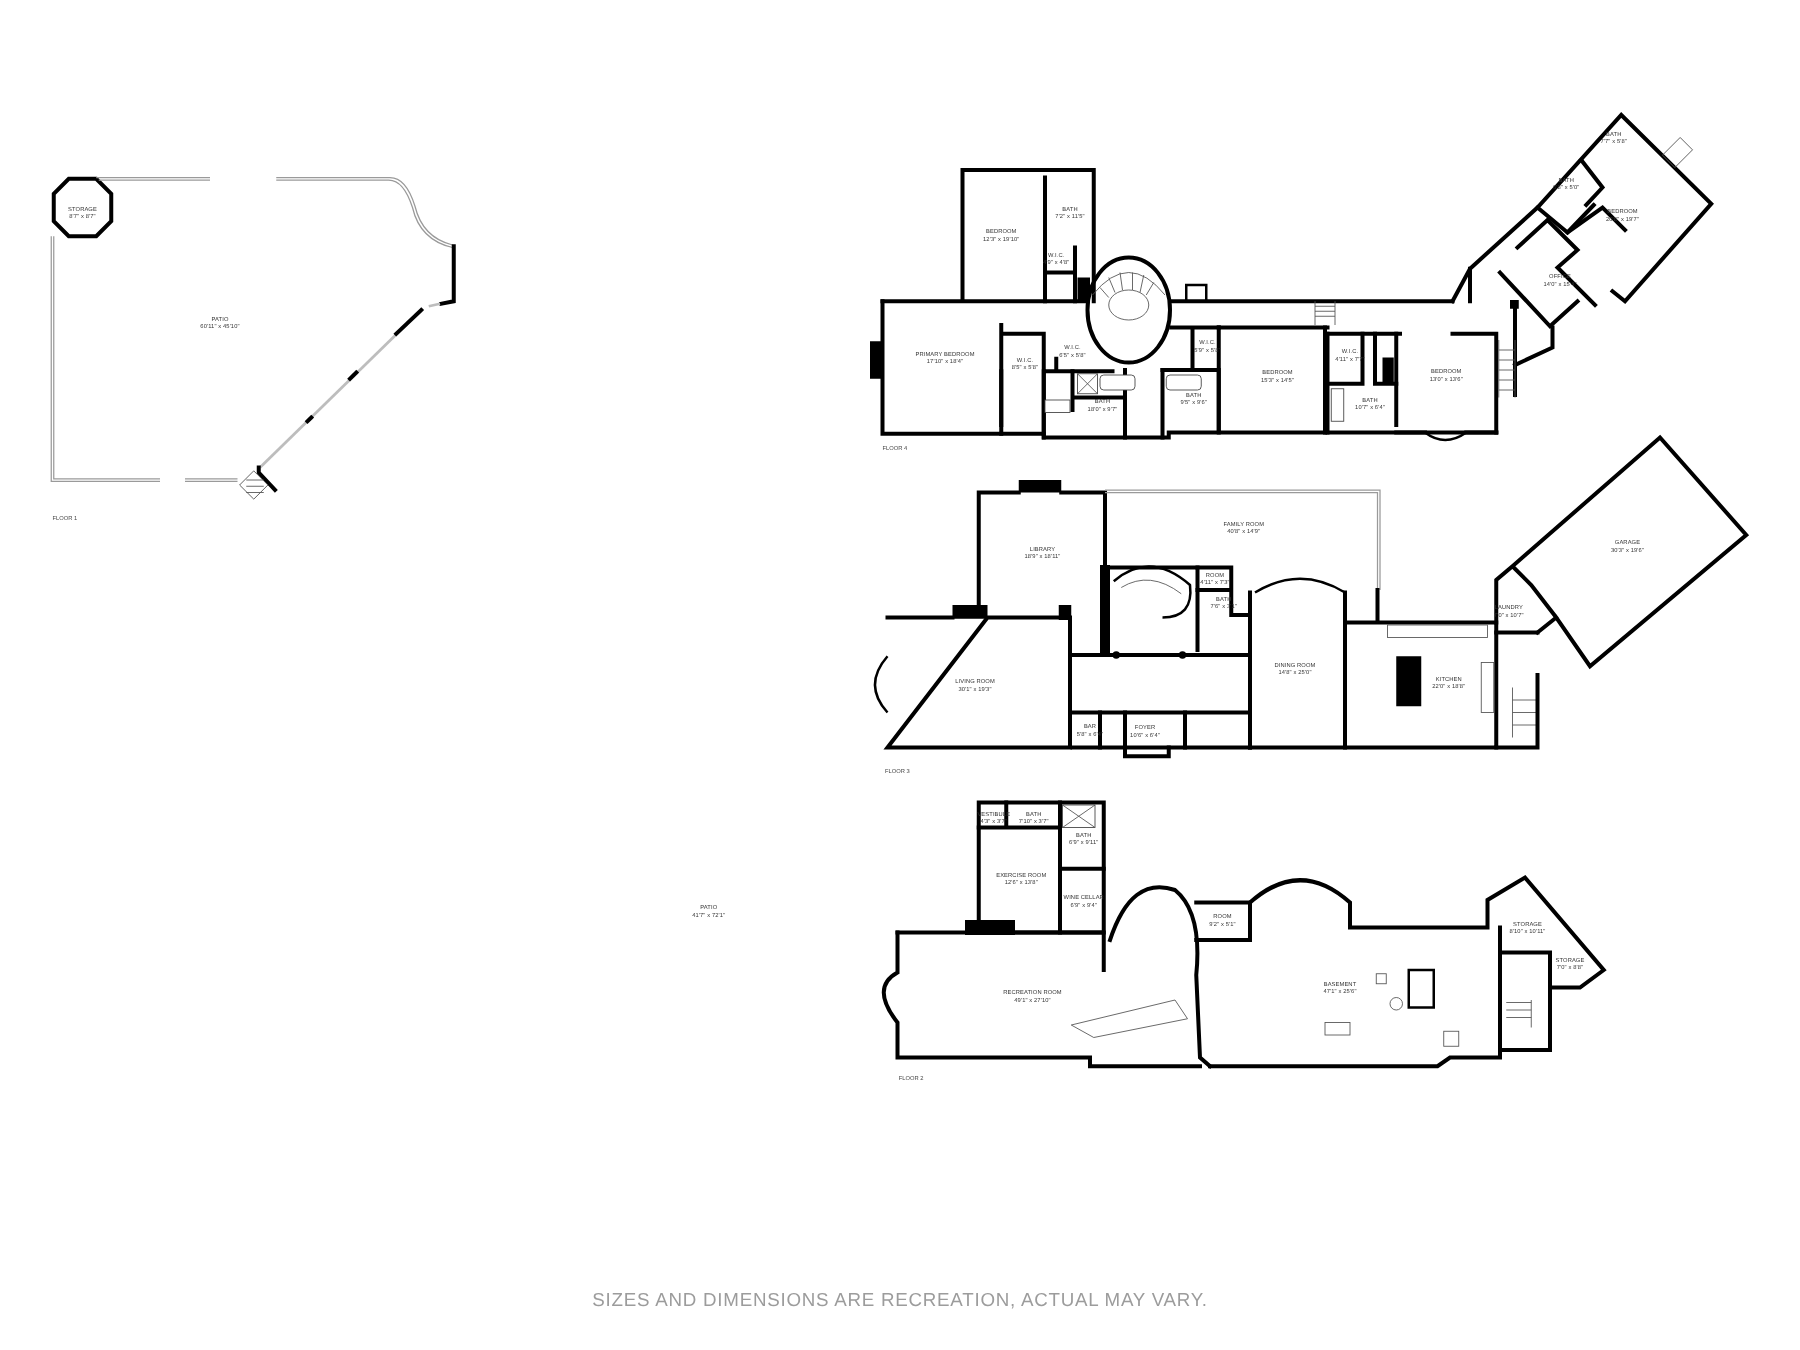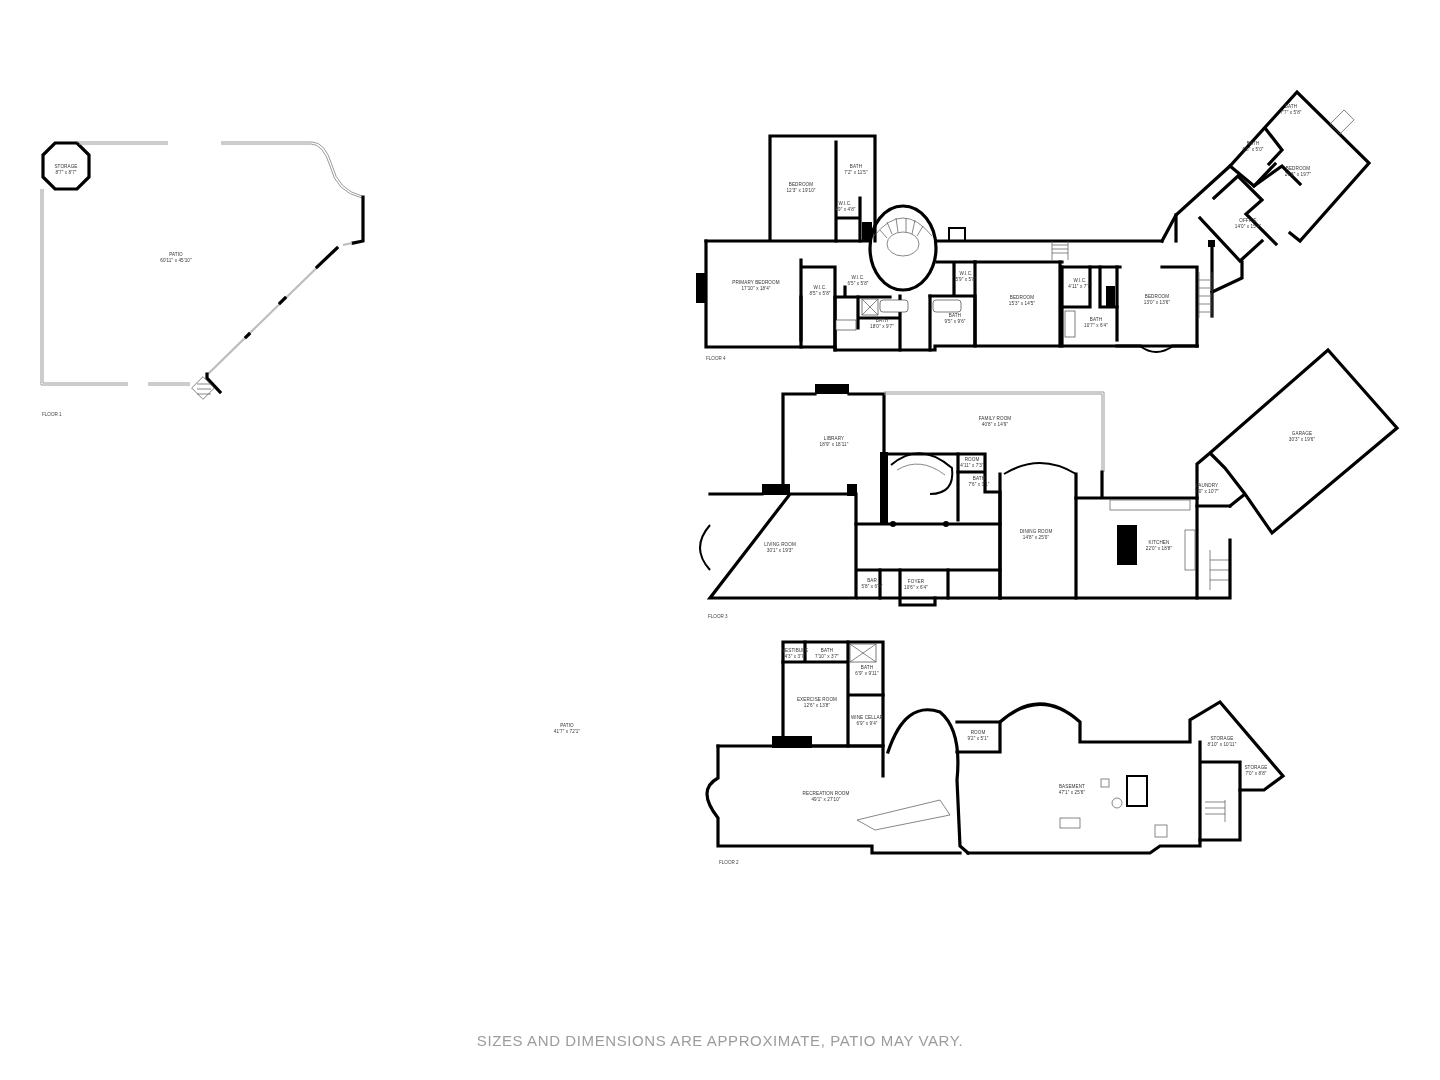--- a/index.html
+++ b/index.html
@@ -356,13 +356,13 @@
     <div class="lbl" style="left: 1256px; top: 771px;">
       <span class="n">STORAGE</span>
       <span class="d">7'0" x 8'8"</span>
     </div>
     <div class="lbl" style="left: 567px; top: 729px;">
       <span class="n">PATIO</span>
       <span class="d">41'7" x 72'1"</span>
     </div>
   </div>
 
-<div class="disclaimer">SIZES AND DIMENSIONS ARE APPROXIMATE, PATIO MAY VARY.</div>
+<div class="disclaimer">SIZES AND DIMENSIONS ARE RECREATION, ACTUAL MAY VARY.</div>
 
 </body></html>

